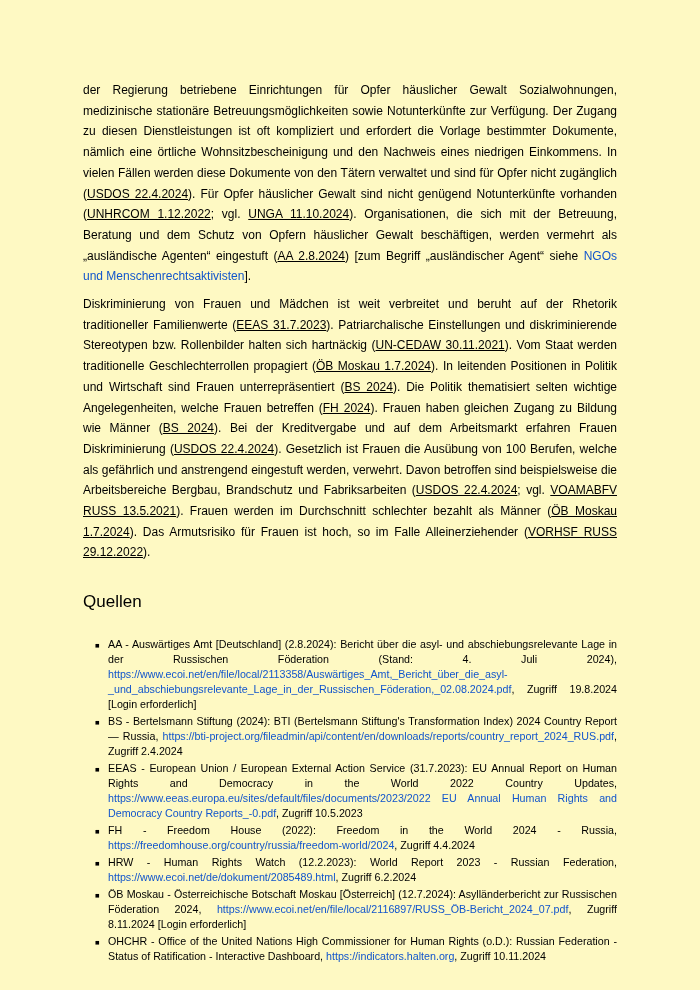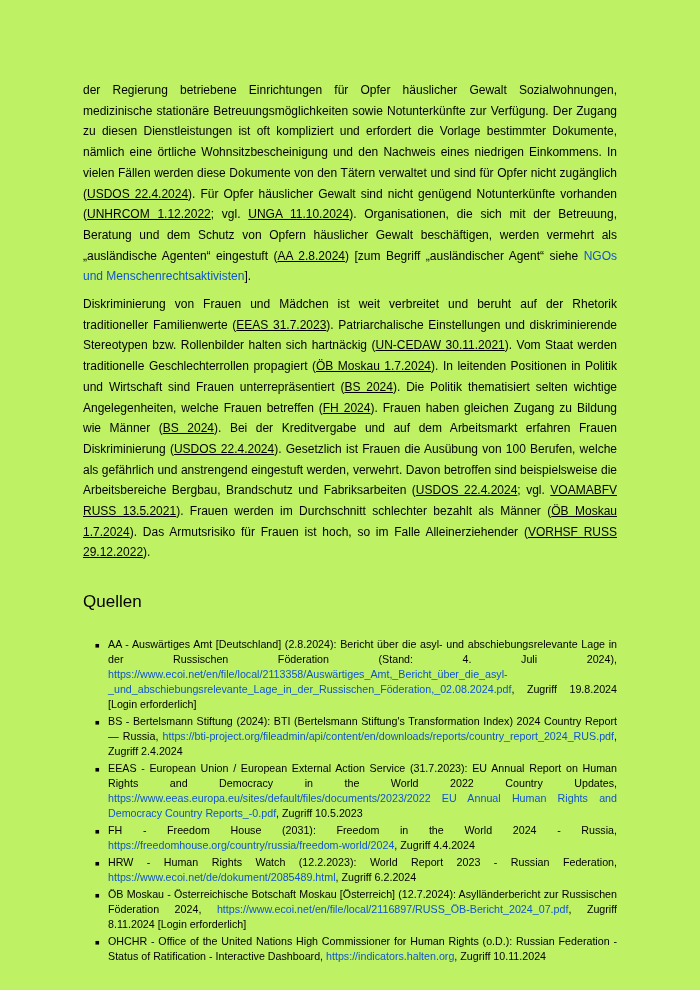--- a/index.html
+++ b/index.html
@@ -9,21 +9,21 @@
     background: #ffffff;
     font-family: "Liberation Sans", sans-serif;
     color: #000000;
   }
   .page {
     position: relative;
     width: 700px;
     height: 990px;
     box-sizing: border-box;
     padding: 80px 83px 0 83px;
-    background: #bef264;
+    background: #fef9c3;
     overflow: hidden;
   }
   .paragraph {
     font-size: 12px;
     line-height: 20.7px;
     text-align: justify;
     margin: 0 0 7px 0;
     hyphens: auto;
   }
   .sources-heading {
@@ -68,19 +68,19 @@
 <div class="page">
   <p class="paragraph"><span class="seg">der Regierung betriebene Einrichtungen für Opfer häuslicher Gewalt Sozialwohnungen, medizinische stationäre Betreuungsmöglichkeiten sowie Notunterkünfte zur Verfügung. Der Zugang zu diesen Dienstleistungen ist oft kompliziert und erfordert die Vorlage bestimmter Dokumente, nämlich eine örtliche Wohnsitzbescheinigung und den Nachweis eines niedrigen Einkommens. In vielen Fällen werden diese Dokumente von den Tätern verwaltet und sind für Opfer nicht zugänglich (</span><span class="seg cite">USDOS 22.4.2024</span><span class="seg">). Für Opfer häuslicher Gewalt sind nicht genügend Notunterkünfte vorhanden (</span><span class="seg cite">UNHRCOM 1.12.2022</span><span class="seg">; vgl. </span><span class="seg cite">UNGA 11.10.2024</span><span class="seg">). Organisationen, die sich mit der Betreuung, Beratung und dem Schutz von Opfern häuslicher Gewalt beschäftigen, werden vermehrt als „ausländische Agenten“ eingestuft (</span><span class="seg cite">AA 2.8.2024</span><span class="seg">) [zum Begriff „ausländischer Agent“ siehe </span><span class="seg link">NGOs und Menschenrechtsaktivisten</span><span class="seg">].</span></p>
   <p class="paragraph"><span class="seg">Diskriminierung von Frauen und Mädchen ist weit verbreitet und beruht auf der Rhetorik traditioneller Familienwerte (</span><span class="seg cite">EEAS 31.7.2023</span><span class="seg">). Patriarchalische Einstellungen und diskriminierende Stereotypen bzw. Rollenbilder halten sich hartnäckig (</span><span class="seg cite">UN-CEDAW 30.11.2021</span><span class="seg">). Vom Staat werden traditionelle Geschlechterrollen propagiert (</span><span class="seg cite">ÖB Moskau 1.7.2024</span><span class="seg">). In leitenden Positionen in Politik und Wirtschaft sind Frauen unterrepräsentiert (</span><span class="seg cite">BS 2024</span><span class="seg">). Die Politik thematisiert selten wichtige Angelegenheiten, welche Frauen betreffen (</span><span class="seg cite">FH 2024</span><span class="seg">). Frauen haben gleichen Zugang zu Bildung wie Männer (</span><span class="seg cite">BS 2024</span><span class="seg">). Bei der Kreditvergabe und auf dem Arbeitsmarkt erfahren Frauen Diskriminierung (</span><span class="seg cite">USDOS 22.4.2024</span><span class="seg">). Gesetzlich ist Frauen die Ausübung von 100 Berufen, welche als gefährlich und anstrengend eingestuft werden, verwehrt. Davon betroffen sind beispielsweise die Arbeitsbereiche Bergbau, Brandschutz und Fabriksarbeiten (</span><span class="seg cite">USDOS 22.4.2024</span><span class="seg">; vgl. </span><span class="seg cite">VOAMABFV RUSS 13.5.2021</span><span class="seg">). Frauen werden im Durchschnitt schlechter bezahlt als Männer (</span><span class="seg cite">ÖB Moskau 1.7.2024</span><span class="seg">). Das Armutsrisiko für Frauen ist hoch, so im Falle Alleinerziehender (</span><span class="seg cite">VORHSF RUSS 29.12.2022</span><span class="seg">).</span></p>
 
   <h2 class="sources-heading">Quellen</h2>
 
   <ul class="sources-list" id="sources-list">
       <li class="source-item"><span class="bullet">■</span><span class="seg">AA - Auswärtiges Amt [Deutschland] (2.8.2024): Bericht über die asyl- und abschiebungsrelevante Lage in der Russischen Föderation (Stand: 4. Juli 2024), </span><span class="seg link">https://www.ecoi.net/en/file/local/2113358/Auswärtiges_Amt,_Bericht_über_die_asyl-_und_abschiebungsrelevante_Lage_in_der_Russischen_Föderation,_02.08.2024.pdf</span><span class="seg">, Zugriff 19.8.2024 [Login erforderlich]</span></li>
       <li class="source-item"><span class="bullet">■</span><span class="seg">BS - Bertelsmann Stiftung (2024): BTI (Bertelsmann Stiftung's Transformation Index) 2024 Country Report — Russia, </span><span class="seg link">https://bti-project.org/fileadmin/api/content/en/downloads/reports/country_report_2024_RUS.pdf</span><span class="seg">, Zugriff 2.4.2024</span></li>
       <li class="source-item"><span class="bullet">■</span><span class="seg">EEAS - European Union / European External Action Service (31.7.2023): EU Annual Report on Human Rights and Democracy in the World 2022 Country Updates, </span><span class="seg link">https://www.eeas.europa.eu/sites/default/files/documents/2023/2022 EU Annual Human Rights and Democracy Country Reports_-0.pdf</span><span class="seg">, Zugriff 10.5.2023</span></li>
-      <li class="source-item"><span class="bullet">■</span><span class="seg">FH - Freedom House (2031): Freedom in the World 2024 - Russia, </span><span class="seg link">https://freedomhouse.org/country/russia/freedom-world/2024</span><span class="seg">, Zugriff 4.4.2024</span></li>
+      <li class="source-item"><span class="bullet">■</span><span class="seg">FH - Freedom House (2022): Freedom in the World 2024 - Russia, </span><span class="seg link">https://freedomhouse.org/country/russia/freedom-world/2024</span><span class="seg">, Zugriff 4.4.2024</span></li>
       <li class="source-item"><span class="bullet">■</span><span class="seg">HRW - Human Rights Watch (12.2.2023): World Report 2023 - Russian Federation, </span><span class="seg link">https://www.ecoi.net/de/dokument/2085489.html</span><span class="seg">, Zugriff 6.2.2024</span></li>
       <li class="source-item"><span class="bullet">■</span><span class="seg">ÖB Moskau - Österreichische Botschaft Moskau [Österreich] (12.7.2024): Asylländerbericht zur Russischen Föderation 2024, </span><span class="seg link">https://www.ecoi.net/en/file/local/2116897/RUSS_ÖB-Bericht_2024_07.pdf</span><span class="seg">, Zugriff 8.11.2024 [Login erforderlich]</span></li>
       <li class="source-item"><span class="bullet">■</span><span class="seg">OHCHR - Office of the United Nations High Commissioner for Human Rights (o.D.): Russian Federation - Status of Ratification - Interactive Dashboard, </span><span class="seg link">https://indicators.halten.org</span><span class="seg">, Zugriff 10.11.2024</span></li>
     </ul>
 
 </div>
 
 </body></html>

